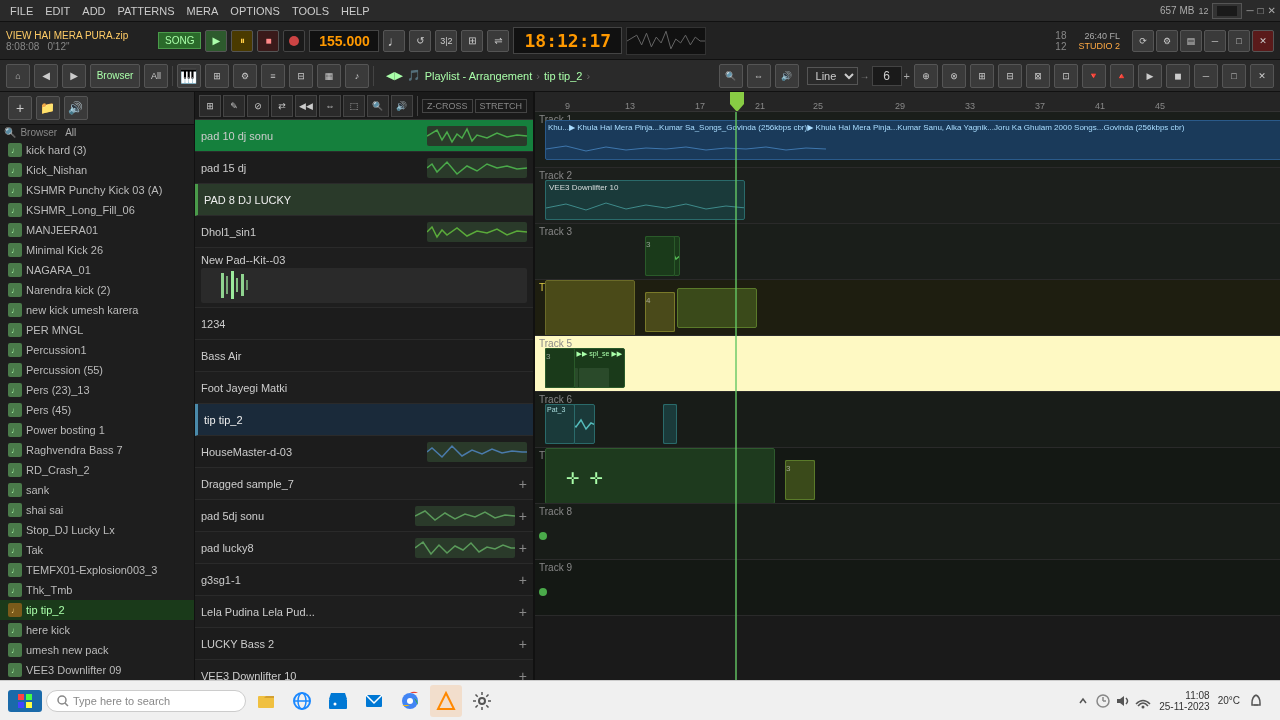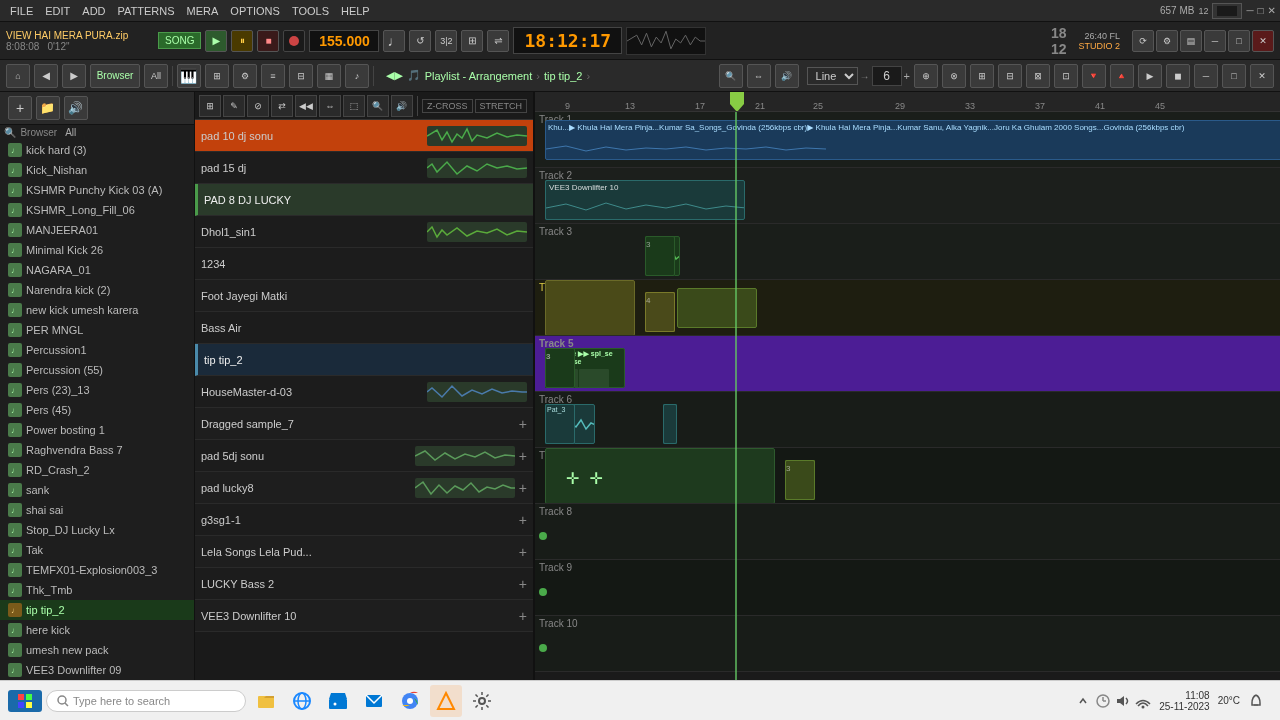--- a/index.html
+++ b/index.html
@@ -143,21 +143,21 @@
   <div class="time-display">18:12:17</div>
 
   <div style="width:80px;height:28px;background:#111;border:1px solid #333;display:flex;align-items:center;overflow:hidden;">
     <svg width="80" height="28" viewBox="0 0 80 28">
       <polyline points="0,14 10,8 15,18 20,6 25,20 30,10 35,16 40,4 45,22 50,12 55,16 60,8 65,18 70,10 75,14 80,14" fill="none" stroke="#666" stroke-width="1"></polyline>
     </svg>
   </div>
 
   <div style="flex:1;"></div>
 
-  <div style="display:flex;flex-direction:column;align-items:flex-end;font-size:14px;color:#888;margin-right:8px;font-weight:bold;">
+  <div style="display:flex;flex-direction:column;align-items:flex-end;font-size:10px;color:#888;margin-right:8px;">
     <span>18</span>
     <span>12</span>
   </div>
 
   <div style="display:flex;flex-direction:column;font-size:9px;color:#aaa;text-align:right;">
     <span>26:40 FL</span>
     <span style="color:#ffaa44;">STUDIO 2</span>
   </div>
 
   <div style="display:flex;gap:2px;margin-left:8px;">
@@ -364,21 +364,21 @@
       <div class="pt-btn" style="font-size:9px;">⬚</div>
       <div class="pt-btn" style="font-size:9px;">🔍</div>
       <div class="pt-btn" style="font-size:9px;">🔊</div>
       <div style="width:1px;height:20px;background:#444;margin:0 2px;"></div>
       <div style="display:flex;gap:2px;align-items:center;">
         <span style="font-size:9px;color:#888;border:1px solid #444;padding:1px 4px;cursor:pointer;">Z-CROSS</span>
         <span style="font-size:9px;color:#888;border:1px solid #444;padding:1px 4px;cursor:pointer;">STRETCH</span>
       </div>
     </div>
 
-    <div class="inst-item" style="background:#c2410c;">
+    <div class="inst-item" style="background:#15803d;">
       <span class="inst-name">pad 10 dj sonu</span>
       <div class="inst-waveform">
         <svg width="100" height="20">
             <polyline points="0,10 10,4 15,14 20,6 25,16 30,8 35,12 40,3 45,15 50,9 60,12 70,7 80,11 90,9 100,10" fill="none" stroke="#4aaa4a" stroke-width="1.5"></polyline>
           </svg>
       </div>
     </div>
 
     <div class="inst-item" style="background:#1c1c1c;">
       <span class="inst-name">pad 15 dj</span>
@@ -395,31 +395,48 @@
 
     <div class="inst-item" style="background:#1c1c1c;">
       <span class="inst-name">Dhol1_sin1</span>
       <div class="inst-waveform">
         <svg width="100" height="20">
             <polyline points="0,10 5,5 10,15 15,8 20,13 30,6 40,14 50,9 60,11 70,7 80,13 90,9 100,10" fill="none" stroke="#5aaa3a" stroke-width="1.5"></polyline>
           </svg>
       </div>
     </div>
 
+    <div class="inst-item" style="background:#1e1e1e;height:60px;">
+      <div style="display:flex;flex-direction:column;width:100%;">
+        <div style="display:flex;align-items:center;gap:4px;padding:2px 0;">
+          <span class="inst-name">New Pad--Kit--03</span>
+        </div>
+        <div style="height:35px;background:#2a2a2a;width:100%;border-radius:2px;overflow:hidden;position:relative;">
+          <svg width="200" height="35" style="position:absolute;top:0;left:0;">
+            <rect x="20" y="5" width="3" height="25" fill="#aaffaa" opacity="0.8"></rect>
+            <rect x="25" y="8" width="2" height="18" fill="#aaffaa" opacity="0.6"></rect>
+            <rect x="30" y="3" width="3" height="28" fill="#aaffaa" opacity="0.9"></rect>
+            <rect x="35" y="10" width="2" height="14" fill="#aaffaa" opacity="0.7"></rect>
+            <rect x="40" y="6" width="3" height="22" fill="#aaffaa" opacity="0.8"></rect>
+            <rect x="45" y="12" width="2" height="10" fill="#aaffaa" opacity="0.5"></rect>
+          </svg>
+        </div>
+      </div>
+    </div>
 
     <div class="inst-item" style="background:#1c1c1c;">
       <span class="inst-name">1234</span>
     </div>
 
+    <div class="inst-item" style="background:#1c1c1c;">
+      <span class="inst-name">Bass Air</span>
+    </div>
+
     <div class="inst-item" style="background:#1e1e1e;">
       <span class="inst-name">Foot Jayegi Matki</span>
-    </div>
-
-    <div class="inst-item" style="background:#1c1c1c;">
-      <span class="inst-name">Bass Air</span>
     </div>
 
     <div class="inst-item selected" style="background:#1a2a3a;border-left:3px solid #4a8aaa;">
       <span class="inst-name bright">tip tip_2</span>
     </div>
 
     <div class="inst-item" style="background:#1c1c1c;">
       <span class="inst-name">HouseMaster-d-03</span>
       <div class="inst-waveform">
         <svg width="100" height="20">
@@ -452,21 +469,21 @@
       </div>
       <span class="inst-add">+</span>
     </div>
 
     <div class="inst-item" style="background:#1c1c1c;">
       <span class="inst-name">g3sg1-1</span>
       <span class="inst-add">+</span>
     </div>
 
     <div class="inst-item" style="background:#1e1e1e;">
-      <span class="inst-name">Lela Songs Lela Pud...</span>
+      <span class="inst-name">Lela Pudina Lela Pud...</span>
       <span class="inst-add">+</span>
     </div>
 
     <div class="inst-item" style="background:#1c1c1c;">
       <span class="inst-name">LUCKY Bass 2</span>
       <span class="inst-add">+</span>
     </div>
 
     <div class="inst-item" style="background:#1e1e1e;">
       <span class="inst-name">VEE3 Downlifter 10</span>
@@ -570,21 +587,21 @@
           <div class="tblock yellow-dk" style="width:30px;height:40px;"><span class="pattern-num">4</span></div>
           <div class="tblock yellow-dk" style="width:30px;height:40px;"><span class="pattern-num">4</span></div>
           <div class="tblock yellow-dk" style="width:30px;height:40px;"><span class="pattern-num">4</span></div>
           <div class="tblock yellow-dk" style="width:30px;height:40px;"><span class="pattern-num">4</span></div>
           <div class="tblock yellow-dk" style="width:30px;height:40px;"><span class="pattern-num">4</span></div>
           <div class="tblock yellow-dk" style="width:30px;height:40px;"><span class="pattern-num">4</span></div>
           <div class="tblock yellow-dk" style="width:30px;height:40px;"><span class="pattern-num">4</span></div>
         </div>
       </div>
 
-      <div class="track-row" style="background:#4c1d95;font-weight:bold;">
+      <div class="track-row" style="background:#fef9c3;">
         <div style="position:absolute;left:0;font-size:10px;color:#888;padding:2px 4px;top:0;">Track 5</div>
         <div style="position:absolute;top:8px;left:10px;display:flex;gap:2px;">
 
           <div class="tblock green-dk" style="width:80px;height:40px;">
             <div style="font-size:7px;color:#aaffaa;padding:1px;">▶ spl_se ▶▶ spl_se ▶▶ spl_se</div>
             <div style="display:flex;align-items:center;gap:1px;padding:2px;">
               <div style="width:30px;height:20px;background:#2a4a2a;border-radius:1px;"></div>
               <div style="width:30px;height:20px;background:#2a4a2a;border-radius:1px;"></div>
             </div>
           </div>
@@ -685,24 +702,20 @@
         <div style="position:absolute;left:0;font-size:10px;color:#888;padding:2px 4px;top:0;">Track 8</div>
 
         <div class="green-dot" style="position:absolute;left:4px;top:28px;"></div>
       </div>
 
       <div class="track-row" style="background:#141814;height:56px;">
         <div style="position:absolute;left:0;font-size:10px;color:#888;padding:2px 4px;top:0;">Track 9</div>
         <div class="green-dot" style="position:absolute;left:4px;top:28px;"></div>
       </div>
 
-      <div class="track-row" style="background:#181c18;height:56px;">
-        <div style="position:absolute;left:0;font-size:10px;color:#888;padding:2px 4px;top:0;">Track 10</div>
-        <div class="green-dot" style="position:absolute;left:4px;top:28px;"></div>
-      </div>
 
     </div>
   </div>
 
 </div>
 
 <div class="taskbar">
 
   <button class="taskbar-start">
     <svg width="14" height="14" viewBox="0 0 14 14">

